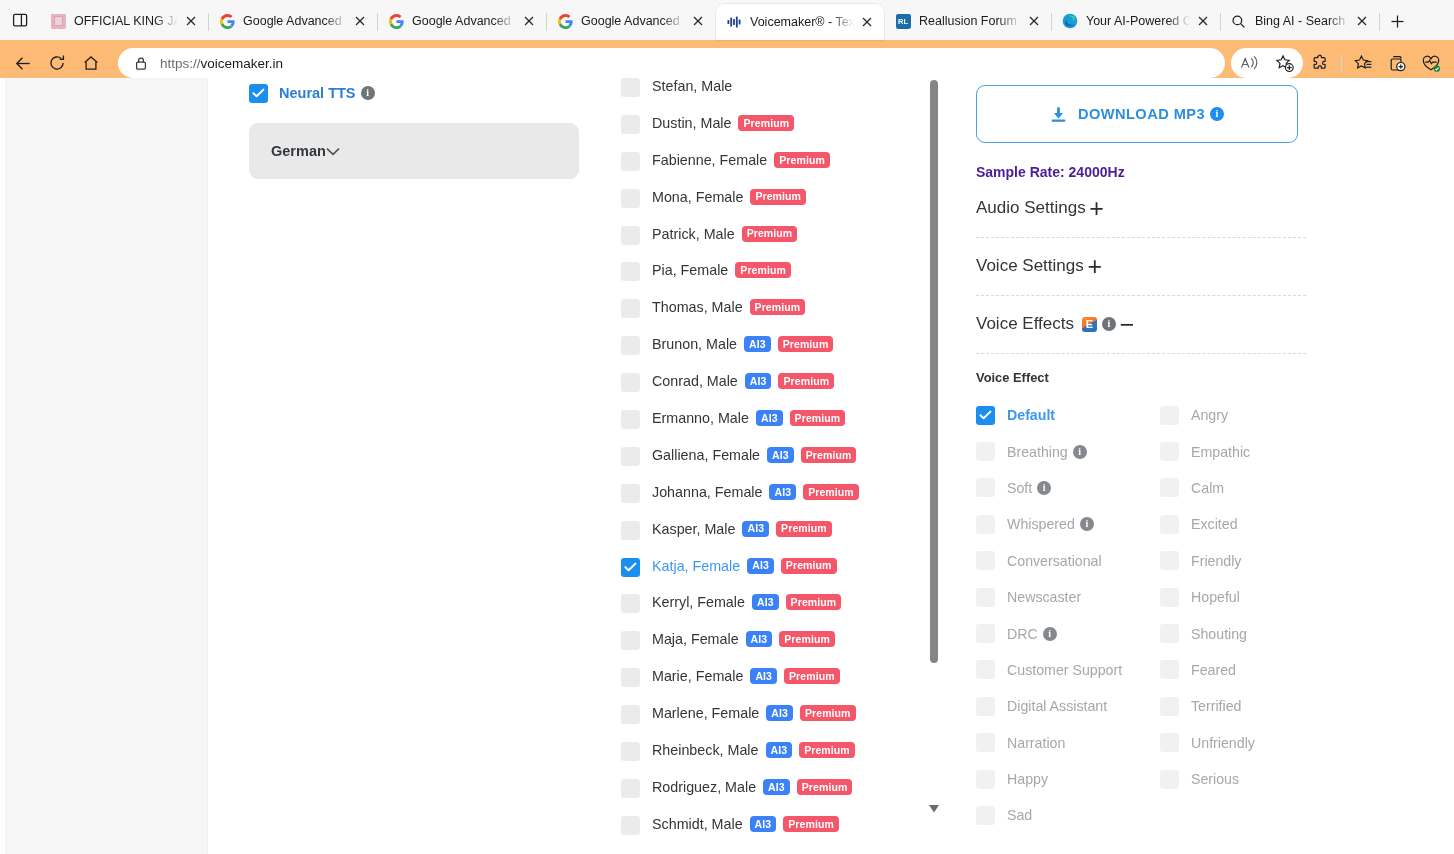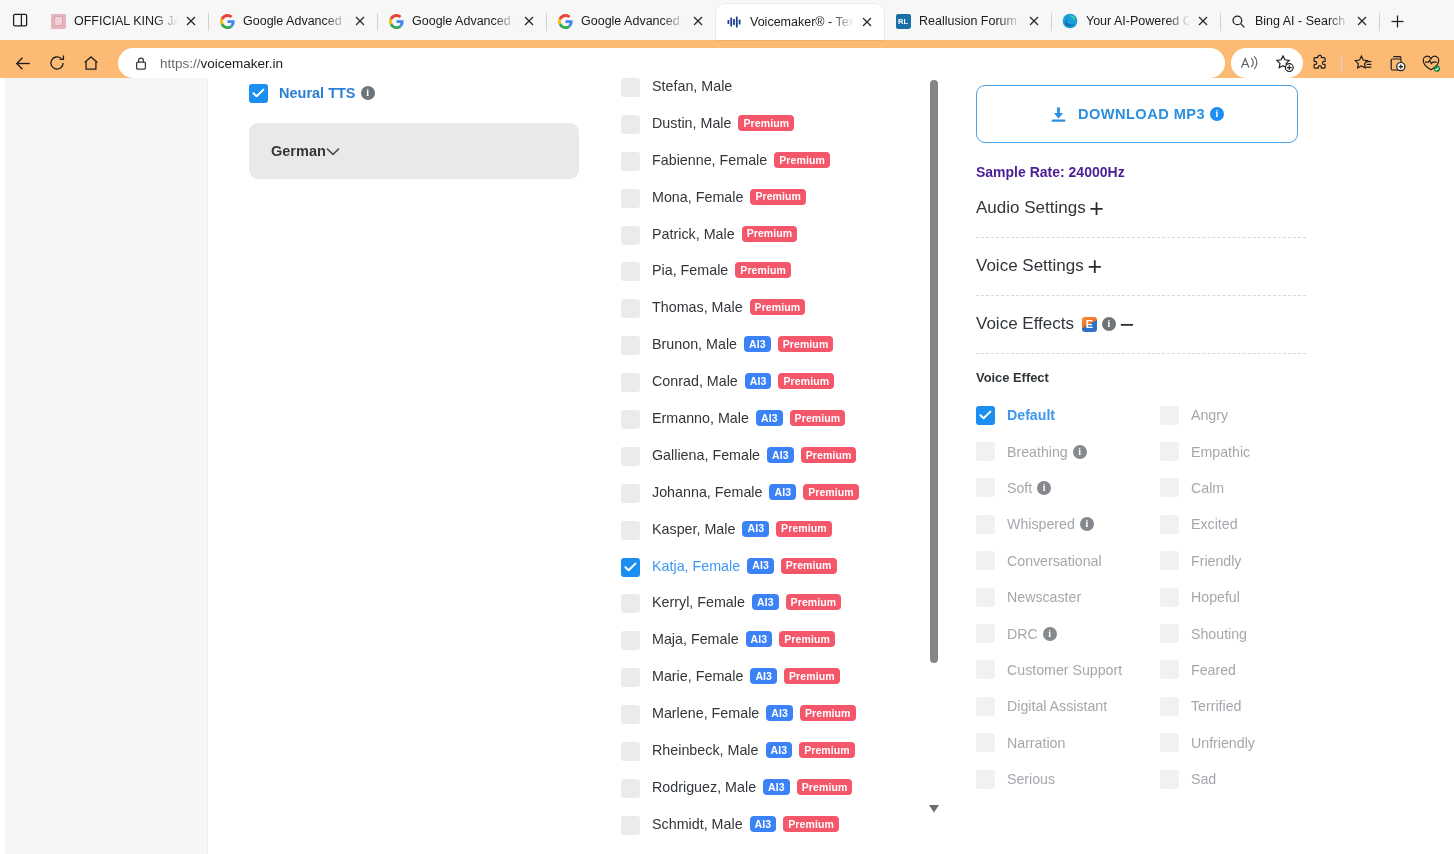--- a/index.html
+++ b/index.html
@@ -936,20 +936,24 @@
             <div class="fx-item">
               <span class="cb"></span>
               <span class="fx-label">Narration</span>
             </div>
             <div class="fx-item">
               <span class="cb"></span>
               <span class="fx-label">Unfriendly</span>
             </div>
             <div class="fx-item">
               <span class="cb"></span>
+              <span class="fx-label">Happy</span>
+            </div>
+            <div class="fx-item">
+              <span class="cb"></span>
               <span class="fx-label">Serious</span>
             </div>
             <div class="fx-item">
               <span class="cb"></span>
               <span class="fx-label">Sad</span>
             </div>
           </div>
       </div>
 
     </div>

